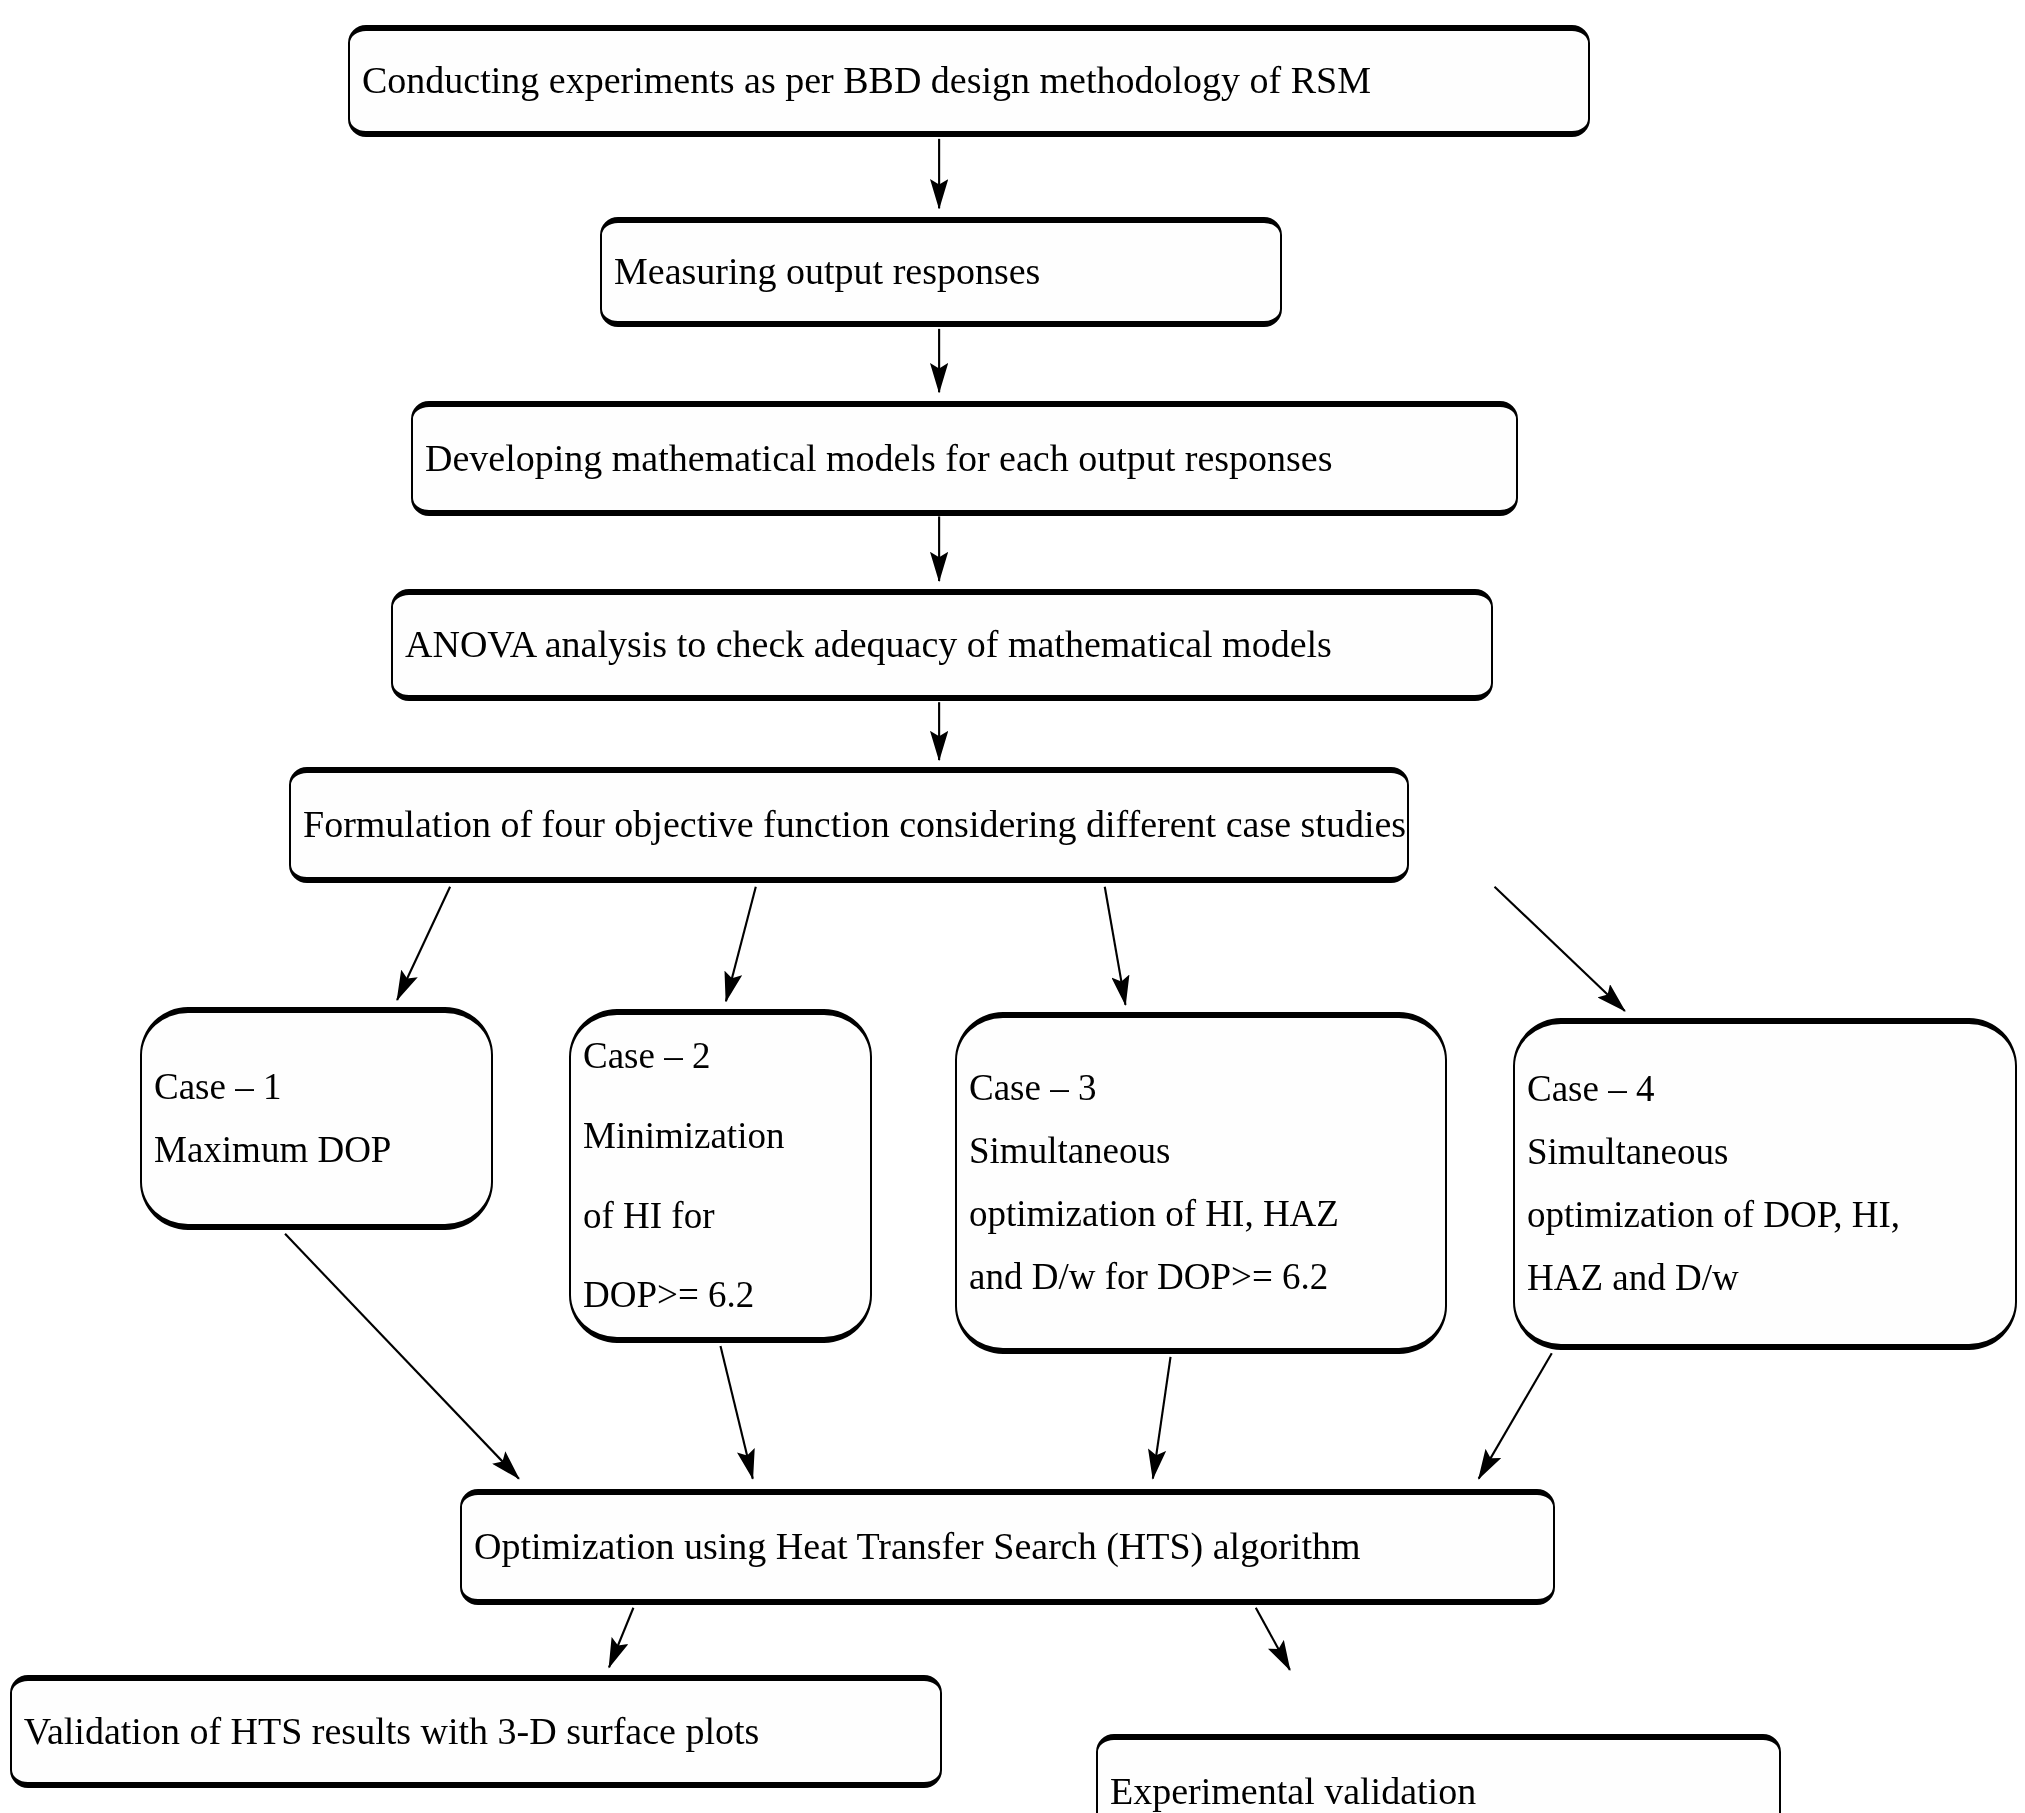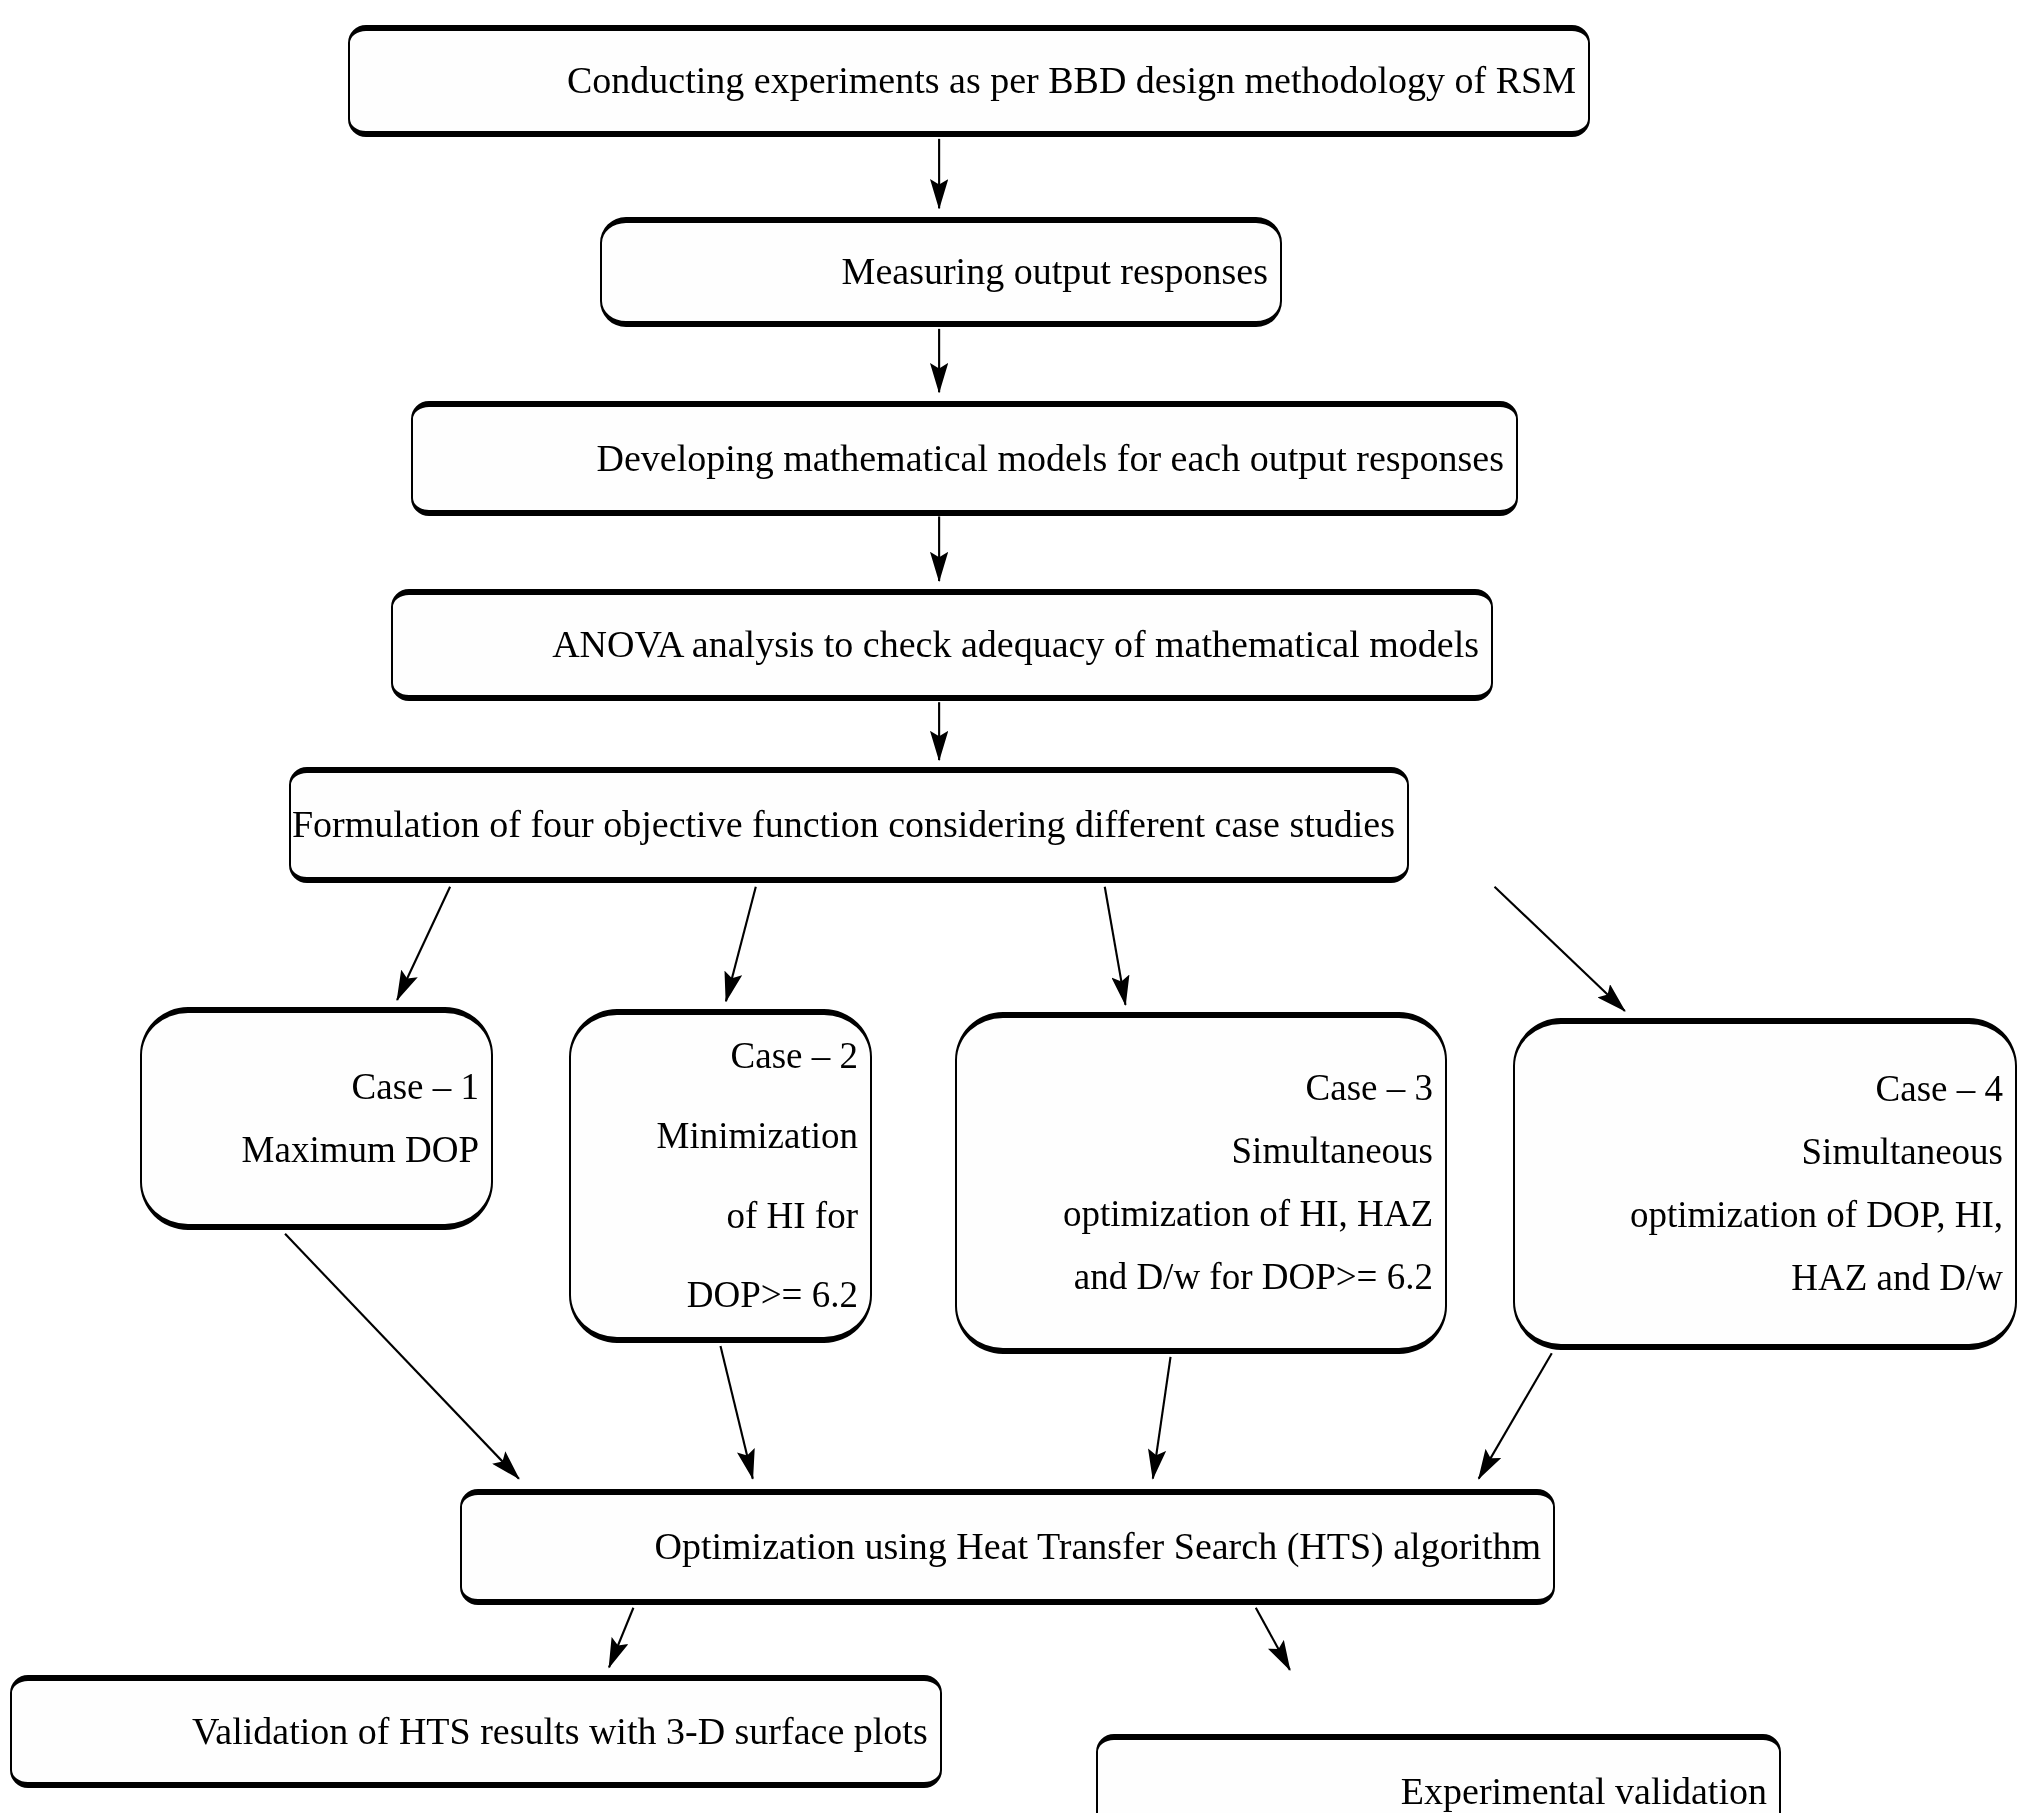--- a/index.html
+++ b/index.html
@@ -20,21 +20,21 @@
   .node {
     position: absolute;
     box-sizing: border-box;
     background: #fefefe;
     border: 2.4px solid #000;
     border-top-width: 6px;
     border-bottom-width: 6px;
     border-radius: 18px;
     display: flex;
     flex-direction: column;
-    align-items: flex-end;
+    align-items: flex-start;
     justify-content: center;
     text-align: center;
     font-size: 38px;
     line-height: 1.25;
     padding: 16px 12px;
   }
   .node .lbl { white-space: nowrap; }
   .case {
     border-radius: 48px;
     line-height: 1.7;
@@ -70,21 +70,21 @@
     <line x1="2548" y1="2222" x2="2428" y2="2428" stroke="#000" stroke-width="3.5" marker-end="url(#ah)"></line>
 
     <line x1="1040" y1="2640" x2="1000" y2="2738" stroke="#000" stroke-width="3.5" marker-end="url(#ah)"></line>
     <line x1="2062" y1="2640" x2="2118" y2="2742" stroke="#000" stroke-width="3.5" marker-end="url(#ah)"></line>
   </svg>
 
   <div class="node" style="left:348px; top:25px; width:1242px; height:112px;">
     <span class="lbl">Conducting experiments as per BBD design methodology of RSM</span>
   </div>
 
-  <div class="node" style="left:600px; top:217px; width:682px; height:110px;border-radius:26px;">
+  <div class="node" style="left:600px; top:217px; width:682px; height:110px;">
     <span class="lbl">Measuring output responses</span>
   </div>
 
   <div class="node" style="left:411px; top:401px; width:1107px; height:115px;">
     <span class="lbl">Developing mathematical models for each output responses</span>
   </div>
 
   <div class="node" style="left:391px; top:589px; width:1102px; height:112px;">
     <span class="lbl">ANOVA analysis to check adequacy of mathematical models</span>
   </div>

